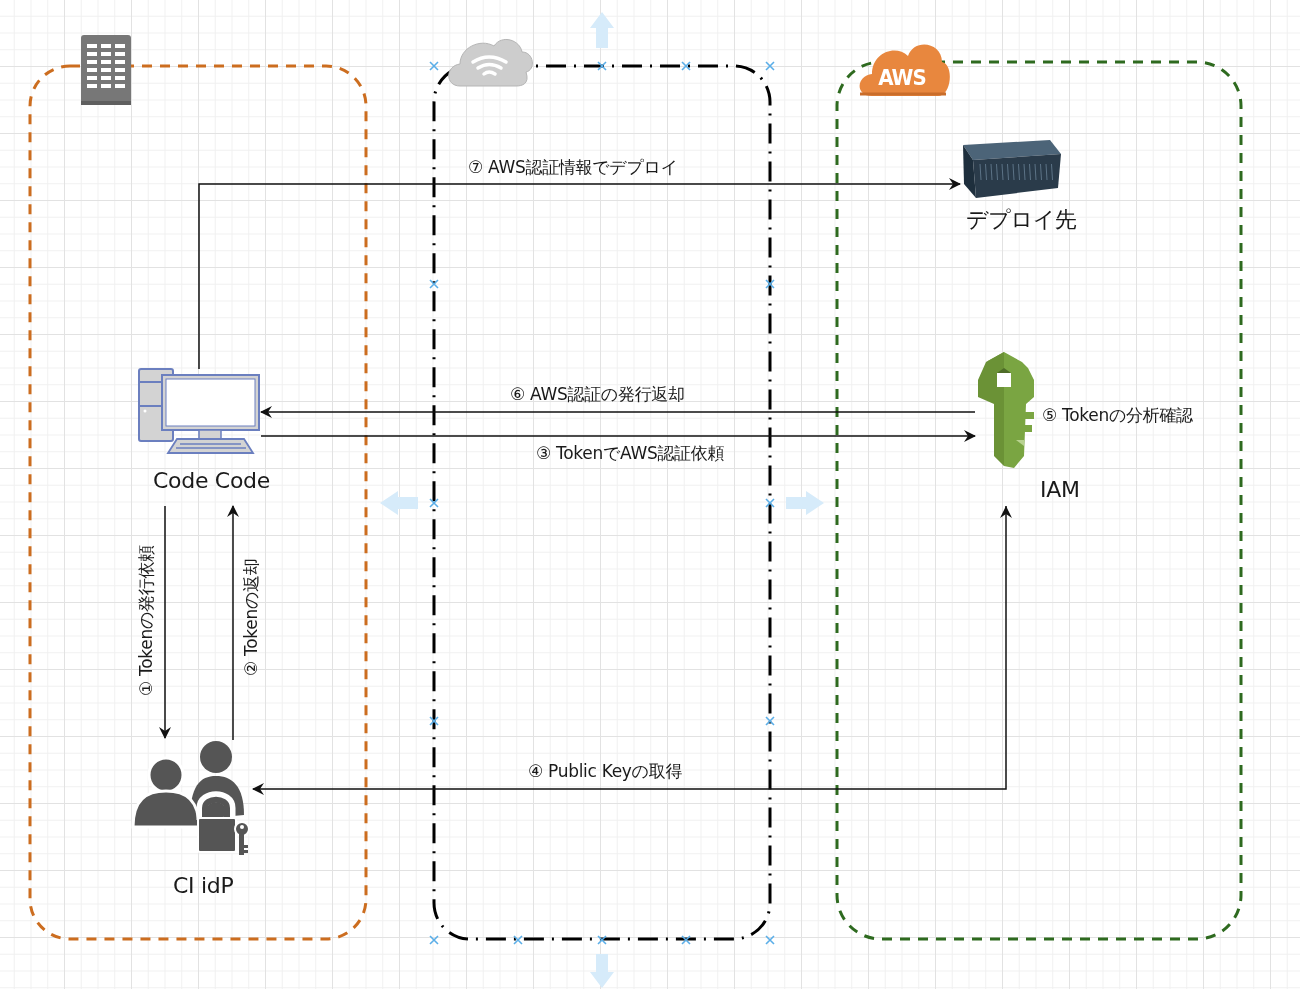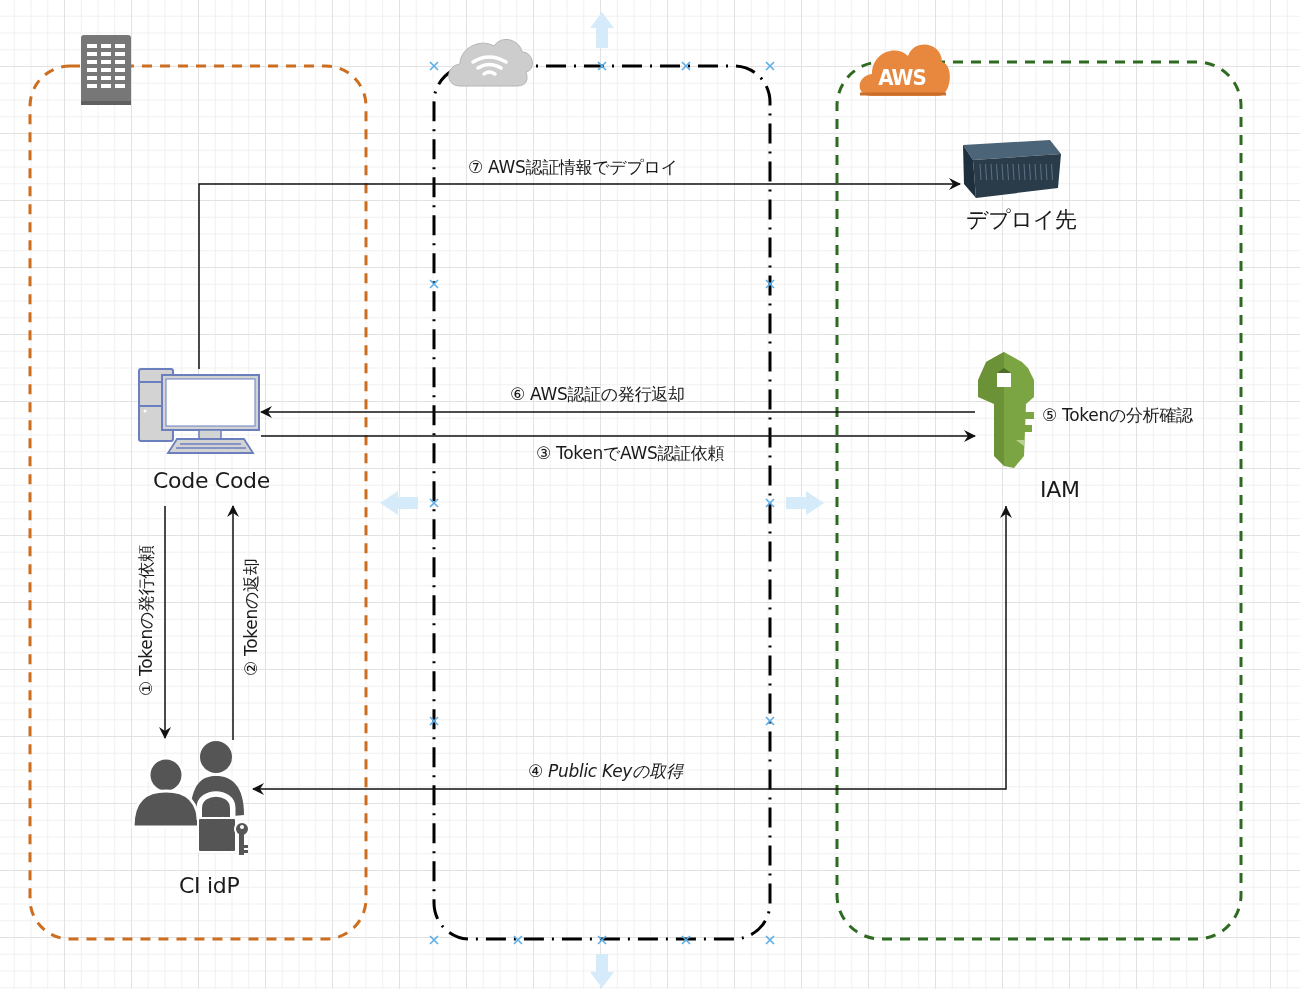--- a/index.html
+++ b/index.html
@@ -179,14 +179,14 @@
 
 <div class="lbl" style="left:468px;top:156px;">⑦ AWS認証情報でデプロイ</div>
 <div class="lbl node-lbl" style="left:966px;top:205px;">デプロイ先</div>
 <div class="lbl" style="left:510px;top:383px;text-align:center;">⑥ AWS認証の発行返却</div>
 <div class="lbl" style="left:506px;top:442px;margin-left:30px;">③ TokenでAWS認証依頼</div>
 <div class="lbl" style="left:1042px;top:404px;">⑤ Tokenの分析確認</div>
 <div class="lbl node-lbl" style="left:153px;top:468px;">Code Code</div>
 <div class="lbl node-lbl" style="left:1040px;top:477px;">IAM</div>
 <div class="lbl vert" style="left:135px;top:696px;transform:rotate(-90deg);">① Tokenの発行依頼</div>
 <div class="lbl vert" style="left:240px;top:676px;transform:rotate(-90deg);">② Tokenの返却</div>
-<div class="lbl" style="left:528px;top:760px;font-style:italic;">④ Public Keyの取得</div>
-<div class="lbl node-lbl" style="left:179px;top:873px;">CI idP</div>
+<div class="lbl" style="left:528px;top:760px;">④ Public Keyの取得</div>
+<div class="lbl node-lbl" style="left:173px;top:873px;">CI idP</div>
 
 </body></html>

